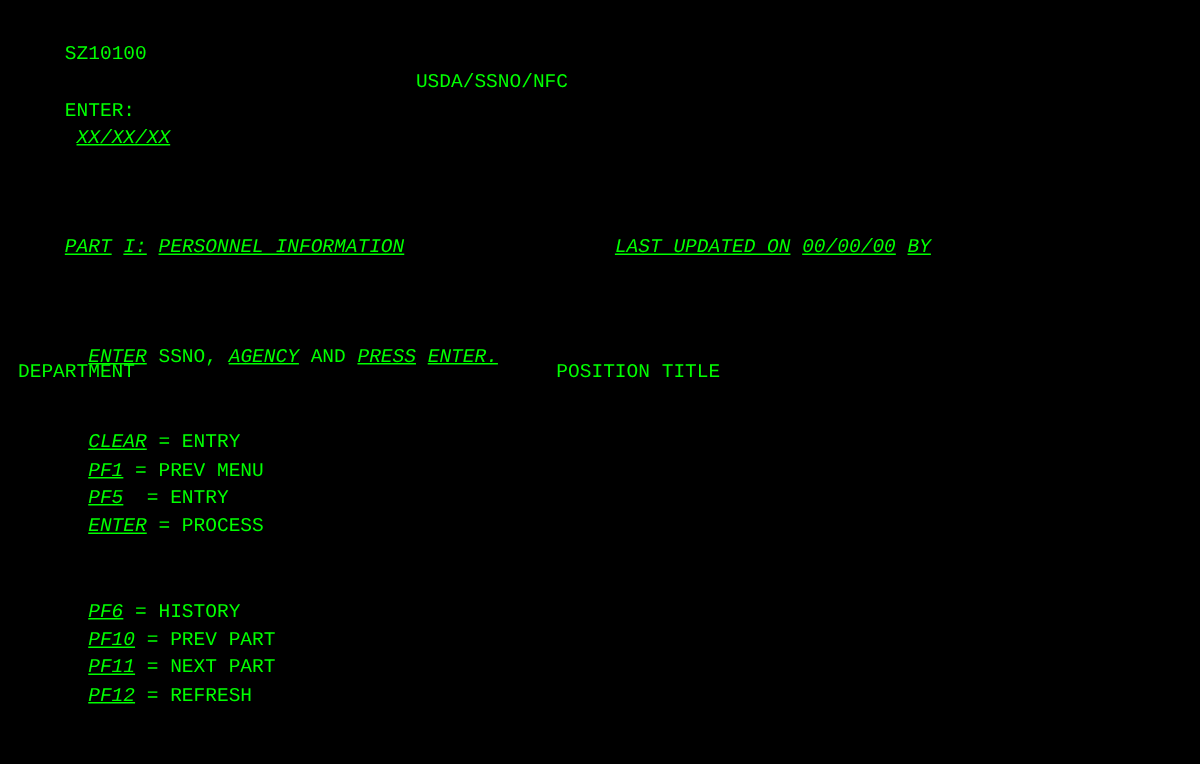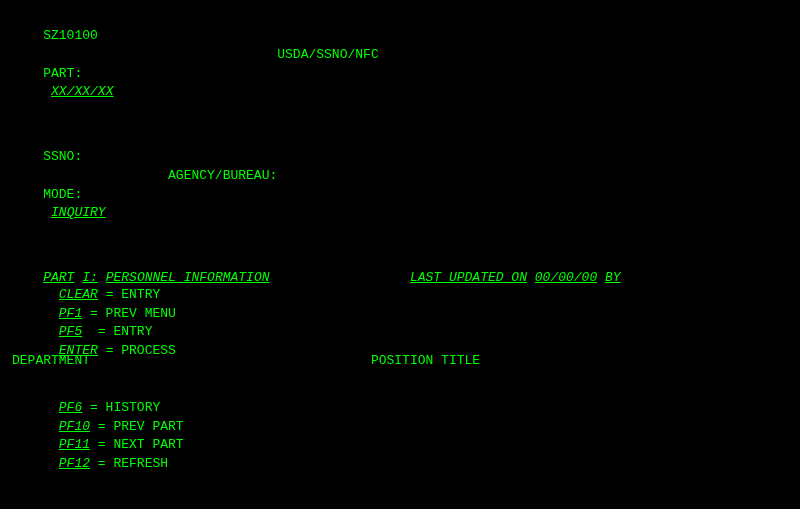--- a/index.html
+++ b/index.html
@@ -47,33 +47,27 @@
     }
   </style>
 </head>
 <body>
 
 <div class="screen">
 
   <div class="line">
     <span>SZ10100</span>
     <span>                              <span>USDA/SSNO/NFC</span>                              </span>
-    <span>PART:</span>
+    <span>ENTER:</span>
     <span> </span><span class="underline">XX/XX/XX</span>
   </div>
 
 
   <div class="spacer"></div>
 
-  <div class="line">
-    <span>SSNO:</span>
-    <span>                <span>AGENCY/BUREAU:</span>                       </span>
-    <span>MODE:</span>
-    <span> </span><span class="underline">INQUIRY</span>
-  </div>
 
 
   <div class="spacer"></div>
 
   <div class="line">
     <span><span class="underline">PART</span> <span class="underline">I:</span> <span class="underline">PERSONNEL INFORMATION</span>                  <span class="underline">LAST UPDATED ON</span> <span class="underline">00/00/00</span> <span class="underline">BY</span></span>
   </div>
 
   <div class="spacer"></div>
 
@@ -100,20 +94,23 @@
       
       
       
       
       
     </div>
   </div>
 
   <div class="bottom-section">
     <div class="line">
+      <span class="underline">ENTER</span> <span>SSNO,</span> <span class="underline">AGENCY</span> <span>AND</span> <span class="underline">PRESS</span> <span class="underline">ENTER.</span>
+    </div>
+    <div class="line">
       <span class="underline">CLEAR</span><span> = ENTRY        </span>
       <span class="underline">PF1</span><span> = PREV MENU         </span>
       <span class="underline">PF5</span><span>  = ENTRY             </span>
       <span class="underline">ENTER</span><span> = PROCESS</span>
     </div>
     <div class="line">
       <span class="underline">PF6</span><span> = HISTORY      </span>
       <span class="underline">PF10</span><span> = PREV PART        </span>
       <span class="underline">PF11</span><span> = NEXT PART        </span>
       <span class="underline">PF12</span><span> = REFRESH</span>

